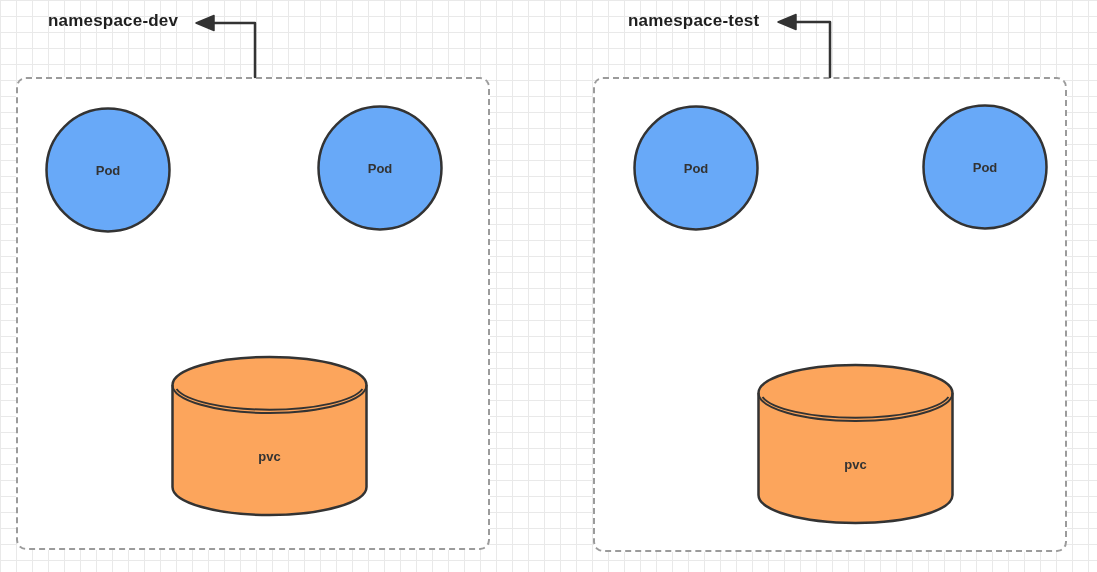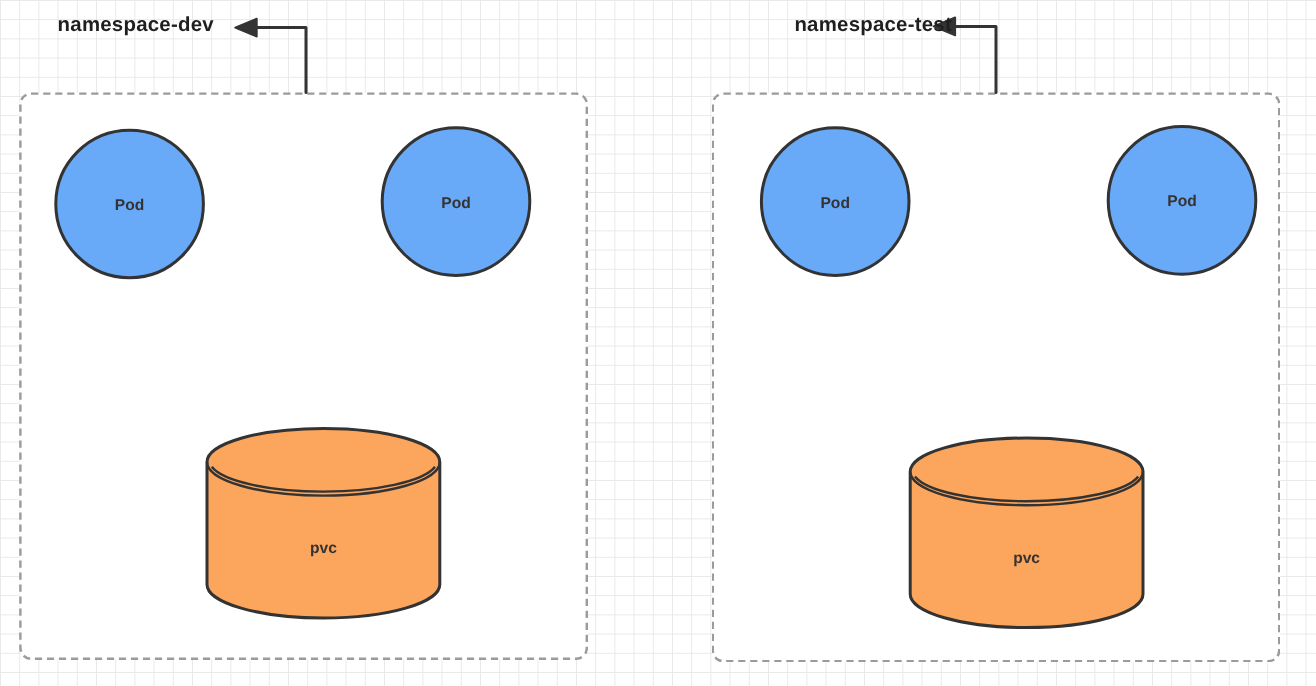--- a/index.html
+++ b/index.html
@@ -47,21 +47,21 @@
       <path class="arrow-line" d="M255,77 L255,23 L214,23"></path>
       <polygon class="arrow-head" points="196,23 214,15.5 214,30.5"></polygon>
     </g>
     <g>
       <path class="arrow-line" d="M830,77 L830,22 L796,22"></path>
       <polygon class="arrow-head" points="778,22 796,14.5 796,29.5"></polygon>
     </g>
   </svg>
 
   <div class="ns-label" style="left:18px;top:11px;">namespace-dev</div>
-  <div class="ns-label" style="left:632px;top:11px;">namespace-test</div>
+  <div class="ns-label" style="left:598px;top:11px;">namespace-test</div>
 
   <div class="pod" style="left:45px;top:107px;">
     <svg viewBox="0 0 126 126">
       <circle cx="63" cy="63" r="61.5" fill="#68A9F8"></circle>
     </svg>
     <span class="shape-label">Pod</span>
   </div>
   <div class="pod" style="left:317px;top:105px;">
     <svg viewBox="0 0 126 126">
       <circle cx="63" cy="63" r="61.5" fill="#68A9F8"></circle>

